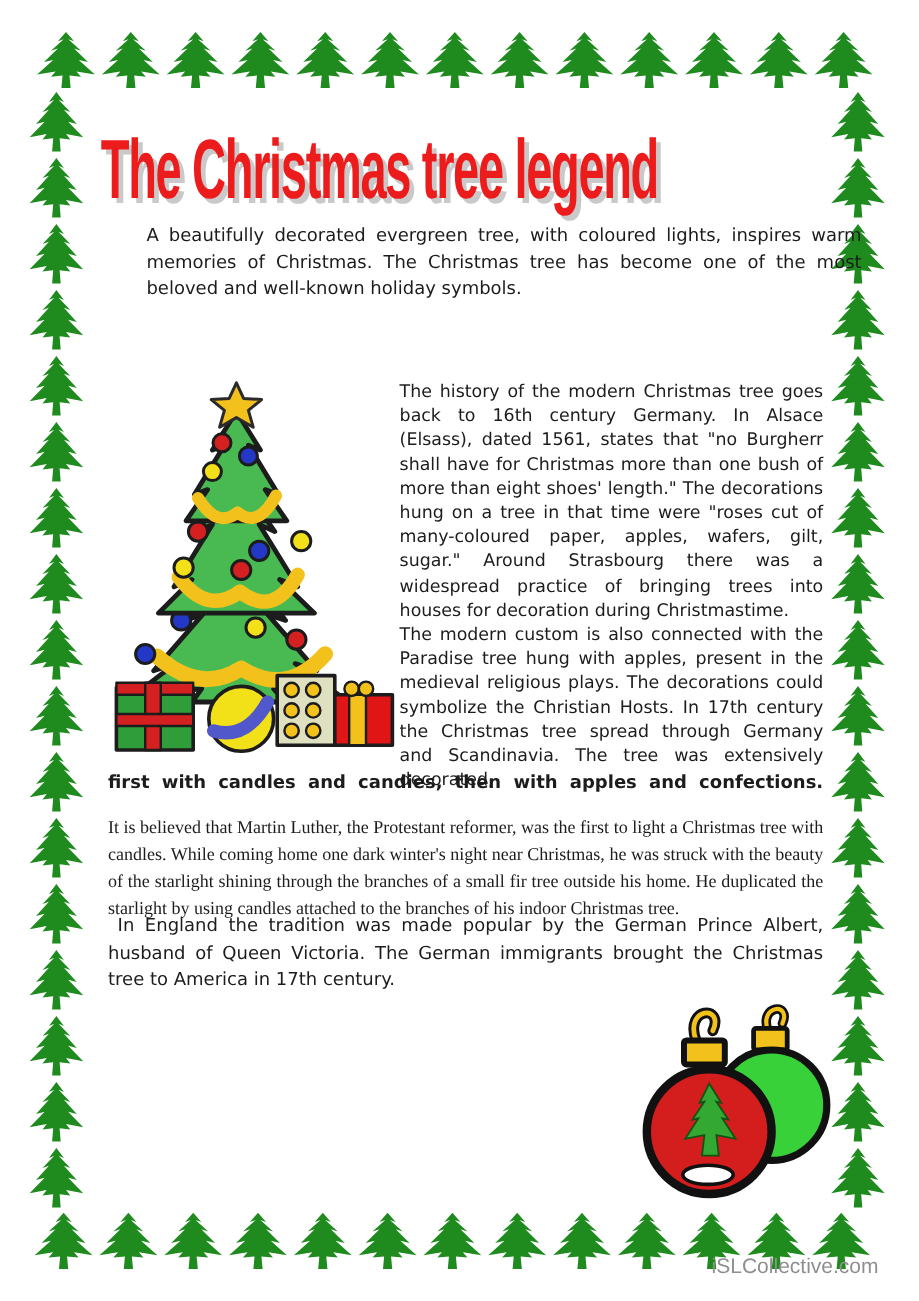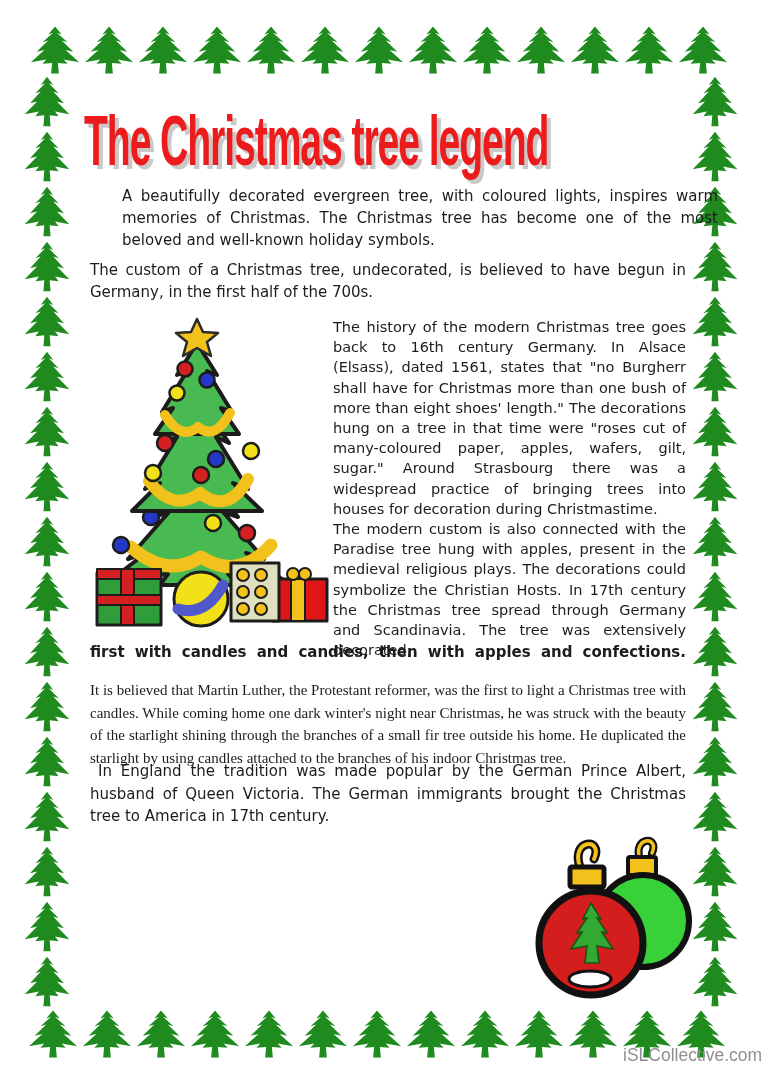--- a/index.html
+++ b/index.html
@@ -66,21 +66,21 @@
     font-weight: bold;
   }
   #p-luther  { top: 679px; line-height: 22.5px; font-family: Liberation Serif, serif; }
   #p-england { top: 760px; line-height: 22.5px; text-indent: 8px; }
 
   
   #ornaments-art { position: absolute; left: 528px; top: 833px; width: 170px; height: 172px; }
 
   
   #watermark {
-    position: absolute; left: 623px; top: 1045px;
+    position: absolute; left: 593px; top: 1045px;
     font-family: "Liberation Sans", sans-serif;
     font-size: 17.5px;
     color: var(--watermark-gray, #8f8f8f);
     z-index: 6;
   }
 </style>
 </head>
 <body>
 
 <div id="page">
@@ -270,21 +270,20 @@
         <path fill="#1f8b1f" d="M28 3 L35 12 L30 10 L41 21 L35 19 L47 32 L39 30 L53 44 L37 41 L41 46 L31 45 L32 57 L24 57 L25 45 L15 46 L19 41 L3 44 L17 30 L9 32 L21 19 L15 21 L26 10 L21 12 Z"></path>
       </svg>
       <svg class="btree" viewBox="0 0 56 60" preserveAspectRatio="none">
         <path fill="#1f8b1f" d="M28 3 L35 12 L30 10 L41 21 L35 19 L47 32 L39 30 L53 44 L37 41 L41 46 L31 45 L32 57 L24 57 L25 45 L15 46 L19 41 L3 44 L17 30 L9 32 L21 19 L15 21 L26 10 L21 12 Z"></path>
       </svg>
     </div>
 
   <div id="title">The Christmas tree legend</div>
 
   <div id="p-intro1" class="para">A beautifully decorated evergreen tree, with coloured lights, inspires warm memories of Christmas. The Christmas tree has become one of the most beloved and well-known holiday symbols.</div>
-  <div id="p-intro2" class="para">The custom of a Christmas tree, undecorated, is believed to have begun in Germany, in the first half of the 700s.</div>
 
   <div class="cols">
 
     <svg id="tree-art" viewBox="0 0 248 324">
       <g transform="translate(-6,0)" stroke-linejoin="round" stroke-linecap="round">
 
         <rect x="106" y="240" width="24" height="46" fill="#b5722f" stroke="#1c1c1c" stroke-width="3"></rect>
 
         <path d="M118 146 L159 200 L144 195 L185 242 L167 236 L203 262 L149 257 L159 268 L81 268 L89 257 L33 262 L67 236 L49 242 L90 195 L75 200 Z" fill="#49ba52" stroke="#1c1c1c" stroke-width="4"></path>
         <path d="M52 230 Q88 262 122 240 Q160 264 192 228" fill="none" stroke="#f2c11c" stroke-width="13"></path>

